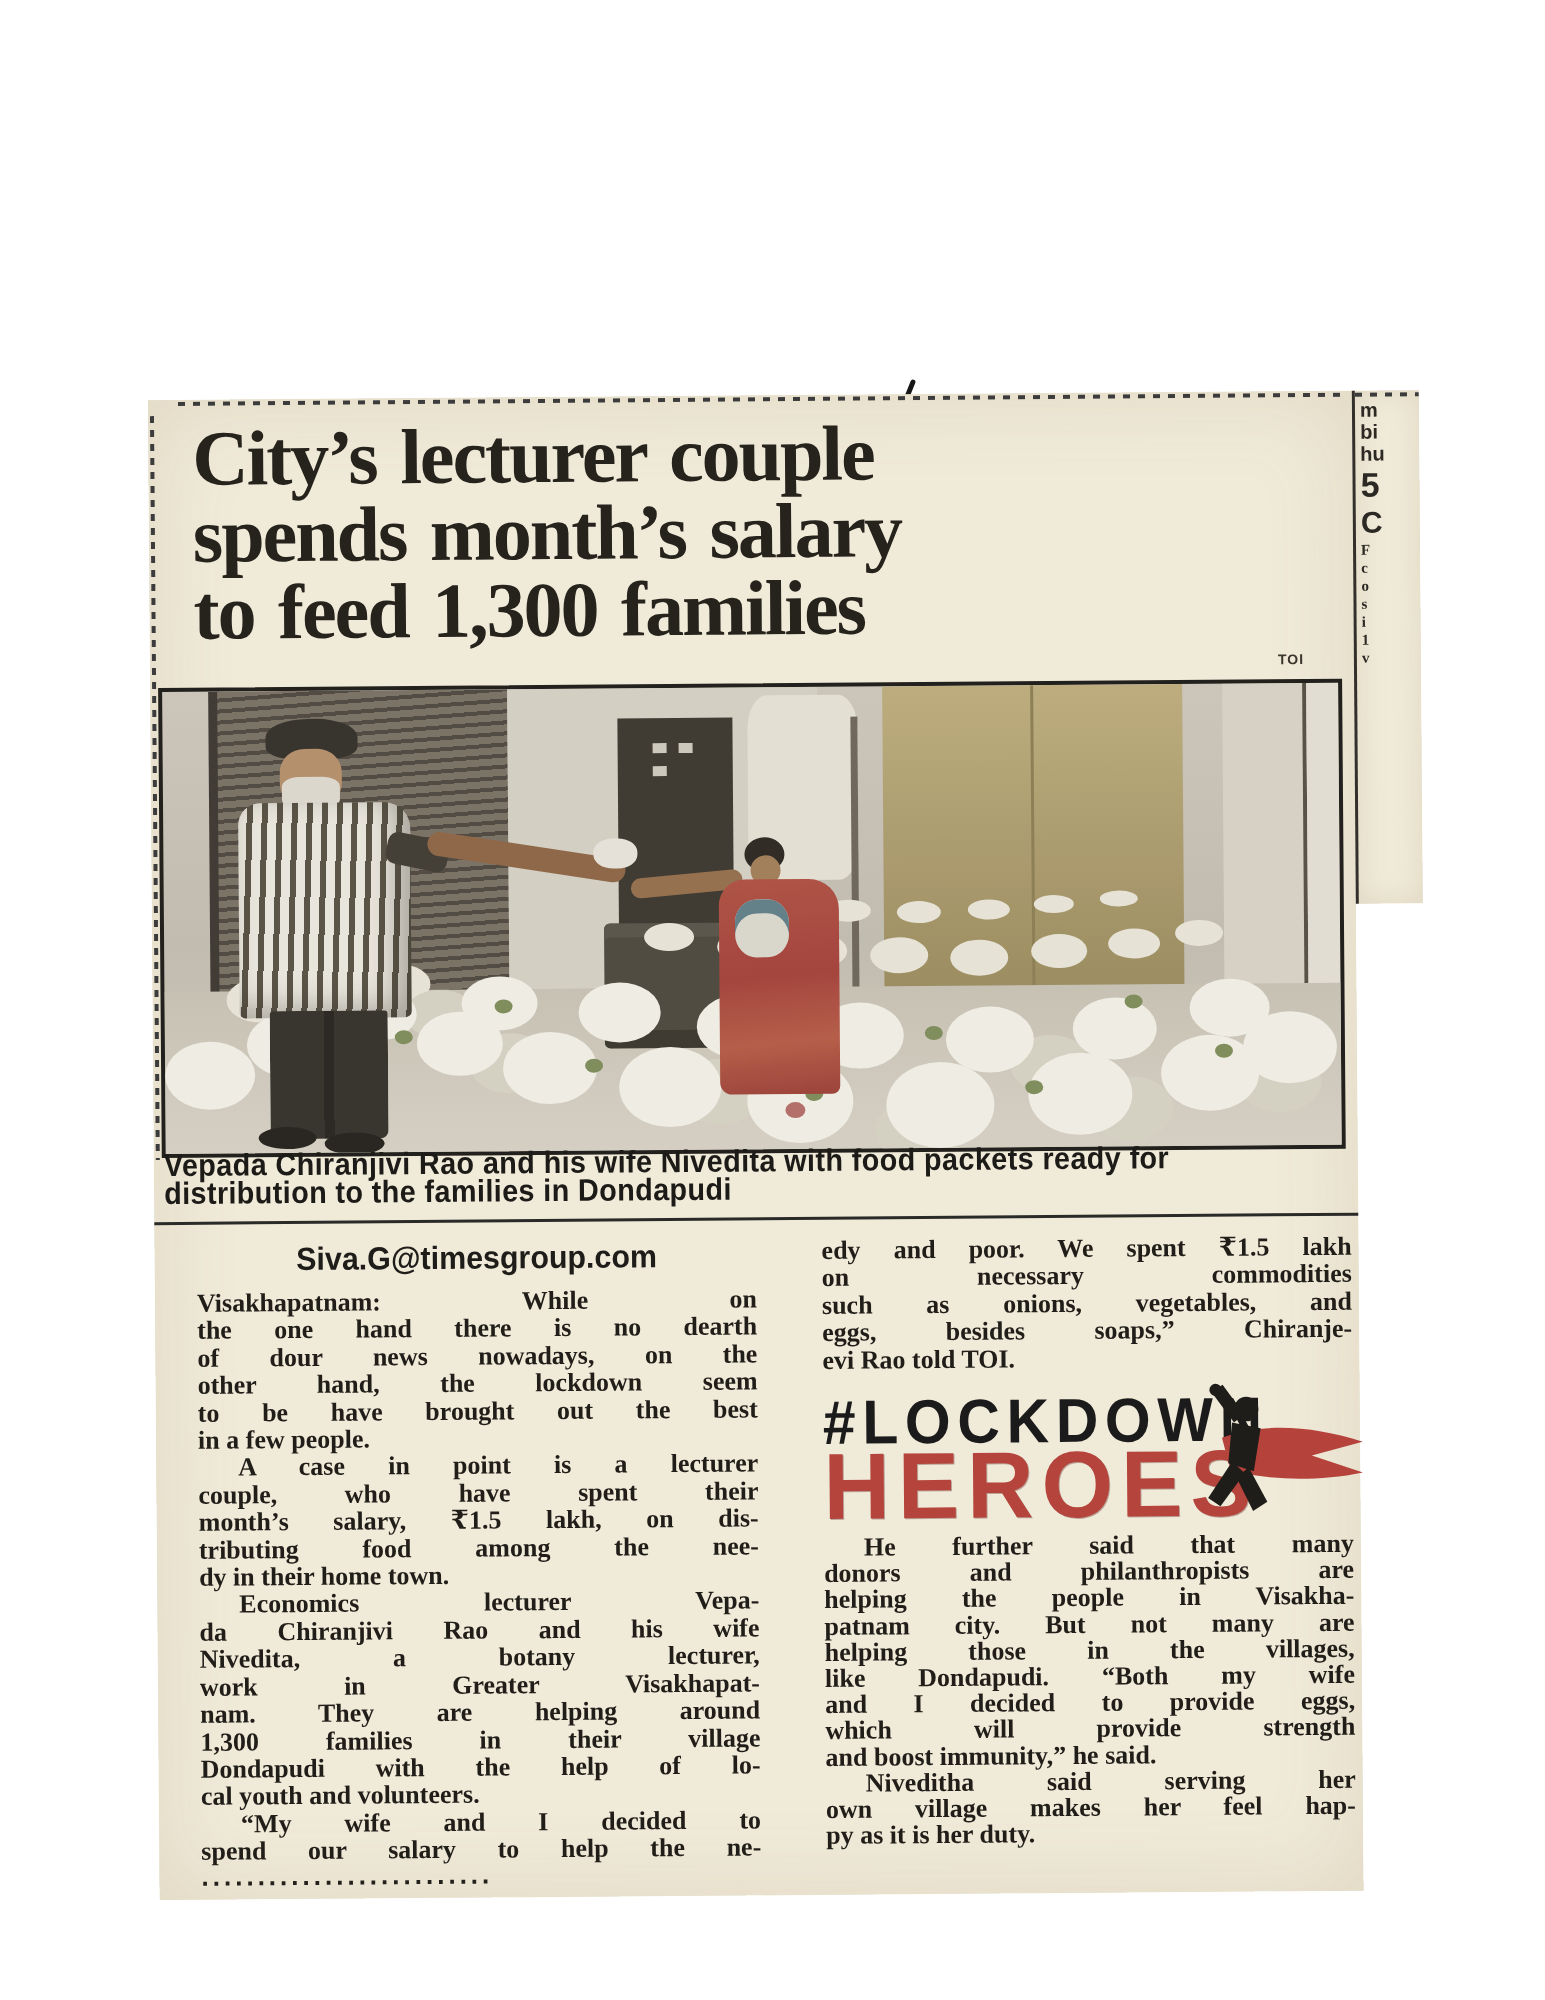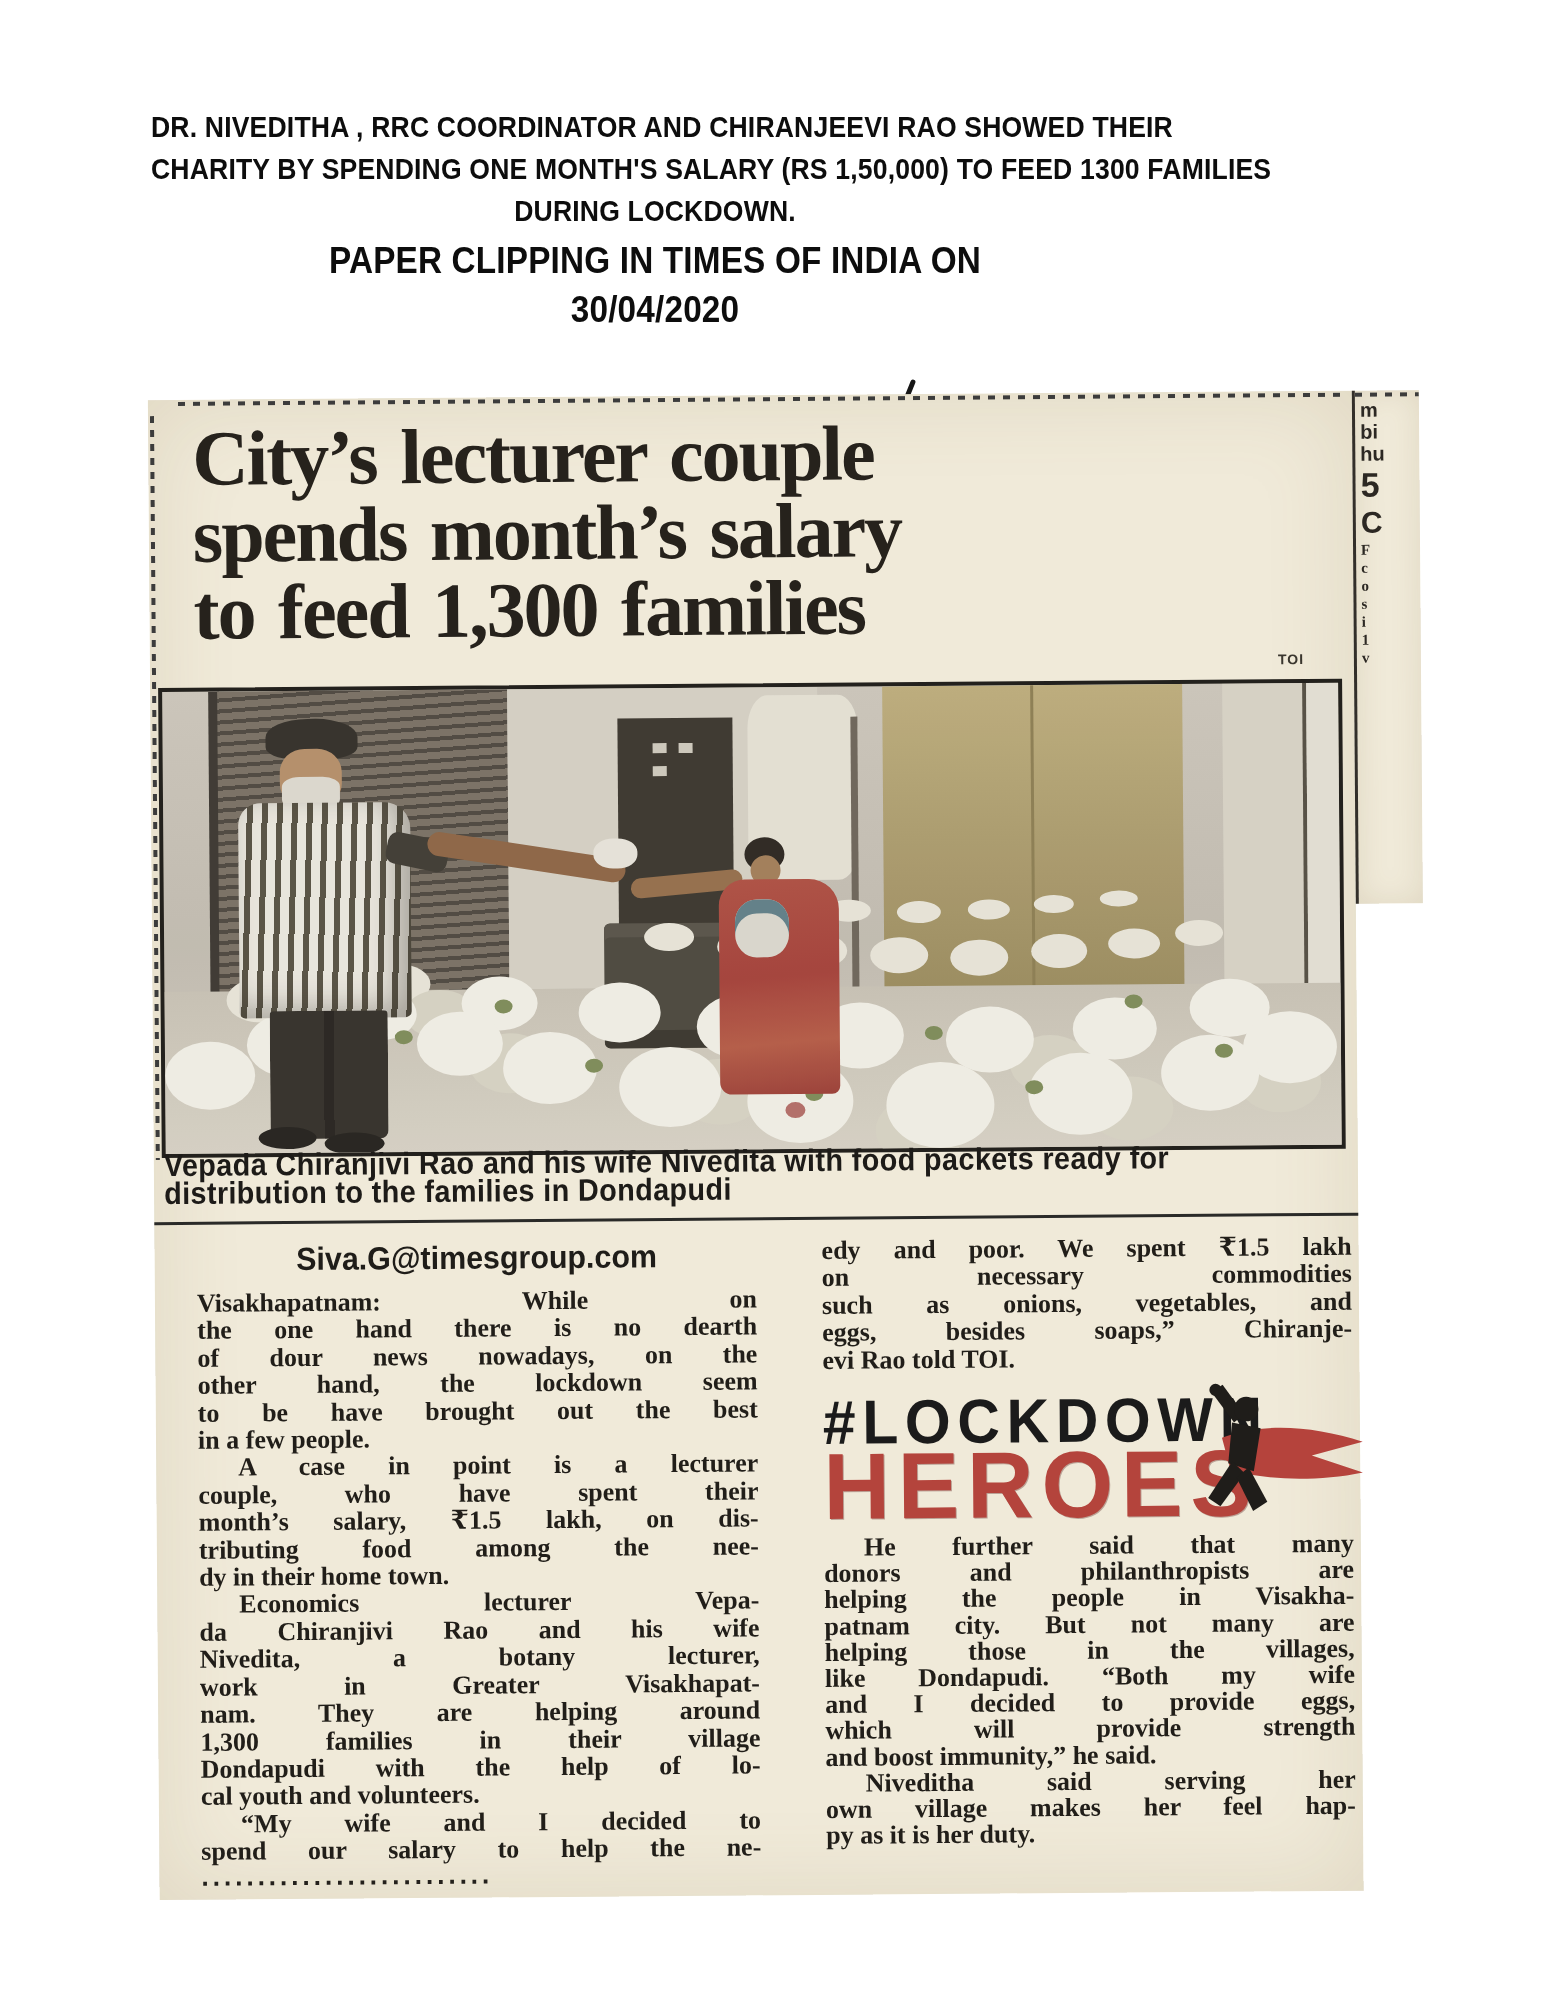--- a/index.html
+++ b/index.html
@@ -149,30 +149,21 @@
   #heroes-word{font-weight:800;font-size:94px;line-height:80px;letter-spacing:8px;
       color:var(--heroes_red);transform:scaleX(.98);transform-origin:0 50%;white-space:nowrap;
       text-shadow:1px 1px 0 rgba(90,30,25,.35);margin-top:-4px;}
   #hero-figure{left:365px;top:-10px;width:180px;height:158px;position:absolute;}
 </style>
 </head>
 <body>
 
 <div id="page">
 
-  <div class="abs" id="header">
-      <div class="hdr-line">DR. NIVEDITHA , RRC COORDINATOR AND CHIRANJEEVI RAO SHOWED THEIR</div>
-      <div class="hdr-line">CHARITY BY SPENDING  ONE MONTH'S SALARY (RS 1,50,000) TO FEED 1300 FAMILIES</div>
-      <div class="hdr-line">DURING LOCKDOWN.</div>
-    </div>
-
-  <div class="abs" id="subheader">
-      <div class="pc-line">PAPER CLIPPING IN TIMES OF INDIA ON</div>
-      <div class="pc-line">30/04/2020</div>
-    </div>
+
 
   <div class="abs" id="slash-mark"></div>
 
   <div class="abs" id="clipping">
 
     <div class="abs" id="clip-main">
 
       <div class="abs" id="headline">
           <div class="hl-line">City’s lecturer couple</div>
           <div class="hl-line">spends month’s salary</div>

